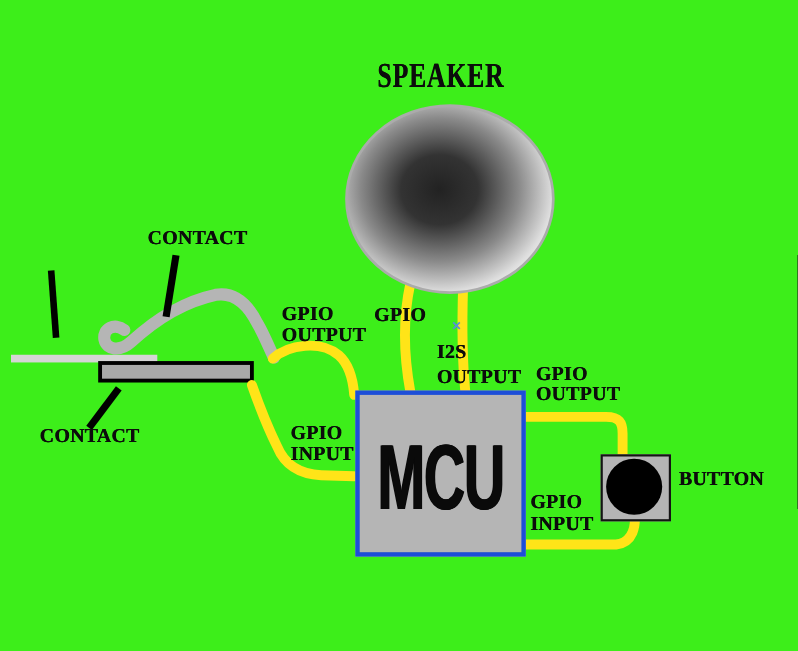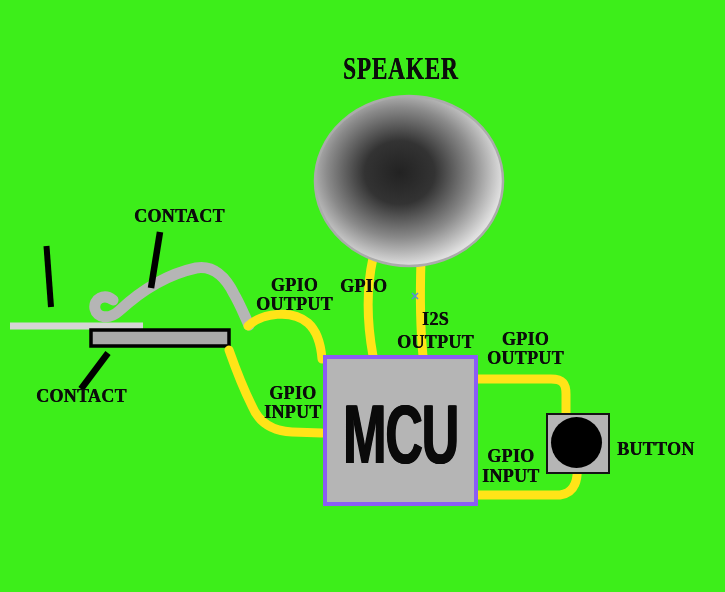--- a/index.html
+++ b/index.html
@@ -9,37 +9,36 @@
     --metal_dark:#A9A9A9;
     --metal_light:#D5D5D5;
     --ink:#0C0C0C;
     --marker:#5B8DD9;
   }
   html,body{margin:0;padding:0;background:#222;}
   .stage{
     position:relative;width:725px;height:592px;overflow:hidden;
     background:var(--background,#3DEE1A);
     font-family:"Liberation Serif",serif;
-    text-align:center;
   }
   .stage svg{position:absolute;left:0;top:0;}
   .label{
     position:absolute;font-weight:bold;color:var(--ink,#0C0C0C);
     font-size:18px;line-height:19px;white-space:nowrap;
     letter-spacing:0.3px;
     text-shadow:0.4px 0 currentColor;
   }
   .label .line{display:block;}
   .lbl-speaker{font-size:32px;line-height:36px;transform:scaleX(0.73);transform-origin:left top;letter-spacing:1px;}
   .lh23 .line{line-height:23px;}
   .lh20 .line{line-height:20px;}
   .lh18 .line{line-height:18.5px;}
   .mcu-box{
     position:absolute;left:323px;top:355px;width:147px;height:137px;
-    background:var(--metal,#B5B5B5);border:4px solid #8b5cf6;
+    background:var(--metal,#B5B5B5);border:4px solid #1d4ed8;
     display:flex;align-items:center;justify-content:center;
     padding-top:6px;box-sizing:content-box;
   }
   .mcu-text{
     font-family:"Liberation Sans",sans-serif;font-weight:bold;
     font-size:84px;color:#0a0a0a;transform:scaleX(0.62);
     letter-spacing:-2px;line-height:84px;
     text-shadow:1px 0 currentColor,-1px 0 currentColor;
   }
   .push-button{
@@ -116,21 +115,21 @@
   <div class="label lh18" style="left:264px;top:384px;">
     <span class="line">GPIO</span>
     <span class="line">INPUT</span>
   </div>
 
   <div class="label lh20" style="left:482px;top:446px;">
     <span class="line">GPIO</span>
     <span class="line">INPUT</span>
   </div>
 
-  <div class="label" style="left:617px;top:440px;">BUTTON</div>
+  <div class="label" style="left:617px;top:426px;">BUTTON</div>
 
   <div class="mcu-box">
     <span class="mcu-text">MCU</span>
   </div>
 
   <div class="push-button">
     <span class="cap"></span>
   </div>
 
 </div>

